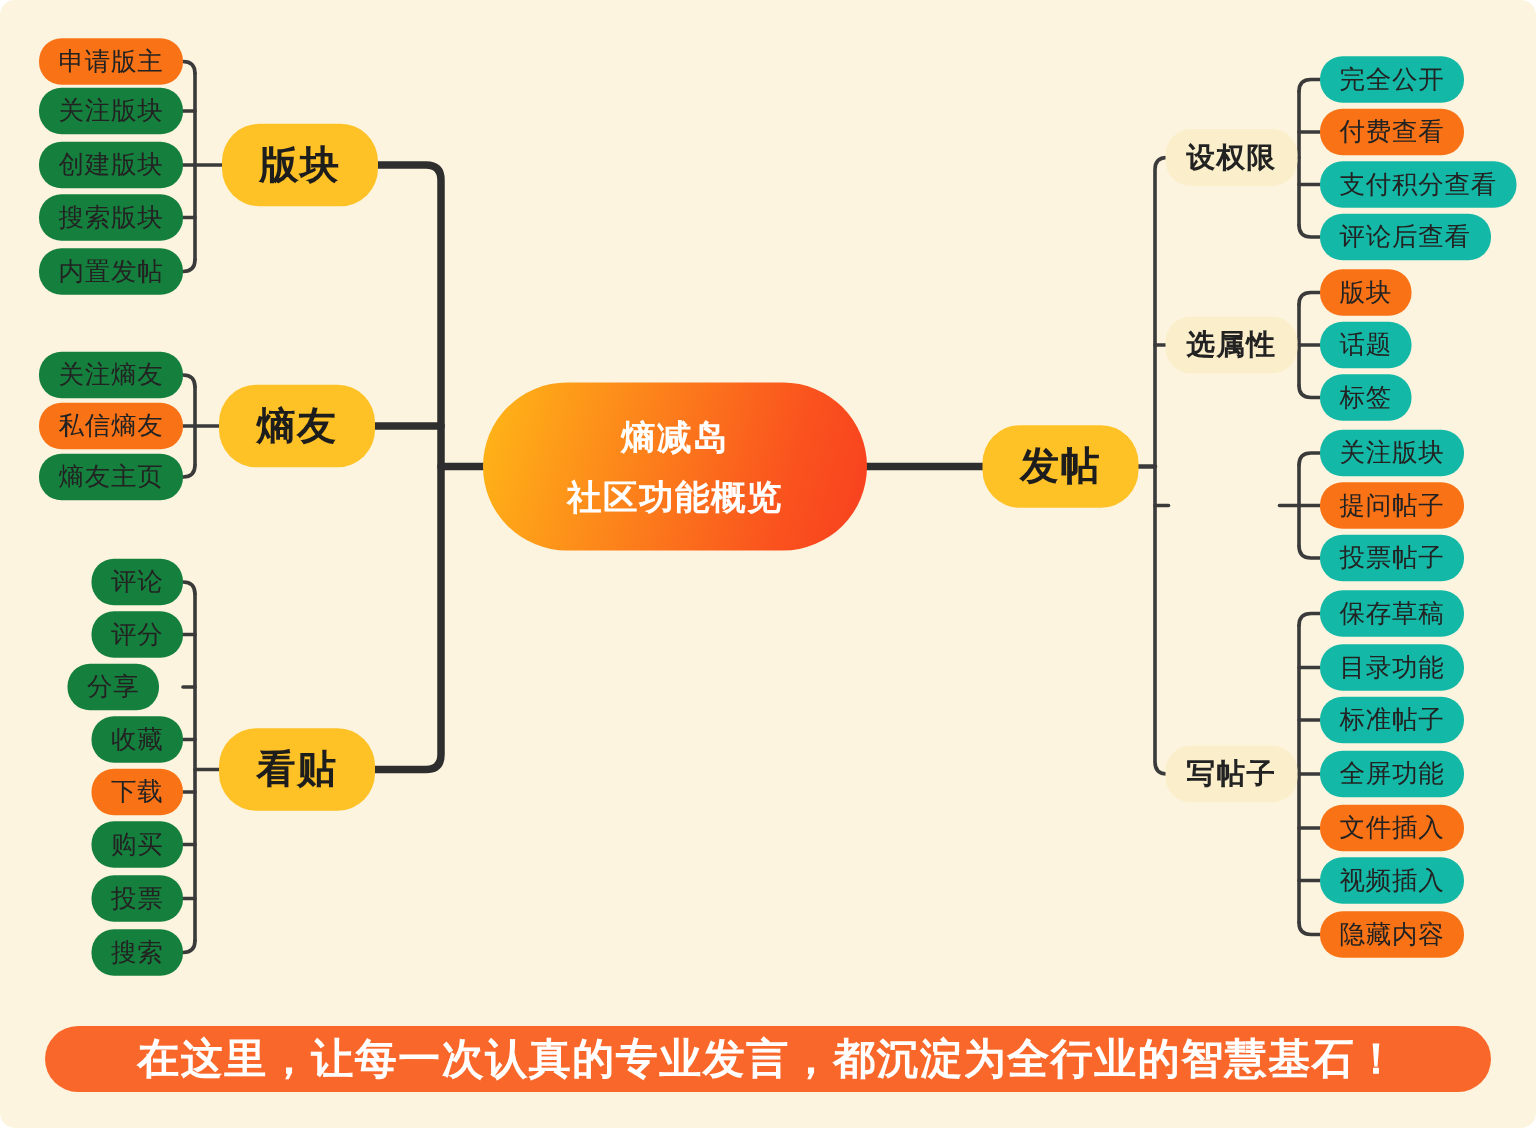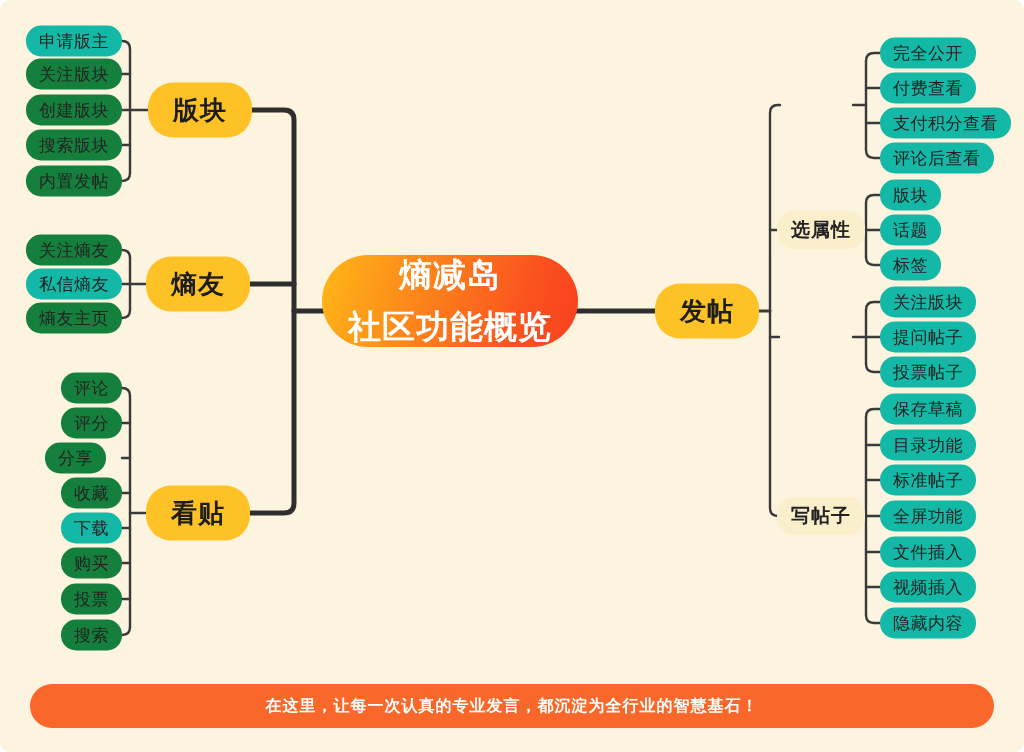--- a/index.html
+++ b/index.html
@@ -11,39 +11,39 @@
   svg.wires{position:absolute;left:0;top:0;z-index:0;}
   .node{
     position:absolute;z-index:2;white-space:nowrap;box-sizing:border-box;
     transform:translateY(-50%);color:#222222;
   }
   .leaf{
     font-size:17px;font-weight:500;padding:4px 13px;border-radius:15px;
     background:#15803d;letter-spacing:.5px;
   }
   .leaf.right-side{background:#14b8a6;}
-  .leaf.pink{background:#14b8a6;text-align:right;}
+  .leaf.pink{background:#f97316;text-align:right;}
   .branch{
     font-size:26px;font-weight:800;padding:10px 25px;border-radius:25px;
     background:#FFC226;color:#1d1d1d;letter-spacing:1px;
   }
   .sub{
     font-size:19px;font-weight:600;padding:6px 14px;border-radius:17px;
     background:#FBEFCB;letter-spacing:1px;
   }
   .center-node{
-    position:absolute;z-index:2;left:322px;top:255px;width:256px;height:92px;
+    position:absolute;z-index:2;left:322px;top:255px;width:256px;height:112px;
     border-radius:56px;background:linear-gradient(105deg,#FFB717 0%,#FA521E 78%,#F8401F 100%);
-    color:#ffffff;font-weight:800;font-size:33px;letter-spacing:1px;
-    display:flex;flex-direction:column;align-items:center;justify-content:space-between;
+    color:#ffffff;font-weight:800;font-size:23px;letter-spacing:1px;
+    display:flex;flex-direction:column;align-items:center;justify-content:center;
     line-height:40px;text-align:center;
   }
   .banner{
     position:absolute;z-index:2;left:30px;top:684px;width:964px;height:44px;
-    border-radius:22px;background:#F9682A;color:#ffffff;font-size:16px;font-weight:700;
+    border-radius:22px;background:#F9682A;color:#ffffff;font-size:28px;font-weight:700;
     display:flex;align-items:center;justify-content:center;letter-spacing:1px;
   }
 </style>
 </head>
 <body>
 
 <div class="canvas">
 
   <svg class="wires" width="1024" height="752" viewBox="0 0 1024 752">
 
@@ -139,20 +139,21 @@
   <div class="node leaf" style="right:902px;top:423px">评分</div>
   <div class="node leaf" style="right:918px;top:458px">分享</div>
   <div class="node leaf" style="right:902px;top:493px">收藏</div>
   <div class="node leaf pink" style="right:902px;top:528px">下载</div>
   <div class="node leaf" style="right:902px;top:563px">购买</div>
   <div class="node leaf" style="right:902px;top:599px">投票</div>
   <div class="node leaf" style="right:902px;top:635px">搜索</div>
 
   <div class="node branch" style="left:655px;top:311px">发帖</div>
 
+  <div class="node sub" style="left:777px;top:105px">设权限</div>
   <div class="node sub" style="left:777px;top:230px">选属性</div>
   <div class="node sub" style="left:777px;top:516px">写帖子</div>
 
   <div class="node leaf right-side" style="left:880px;top:53px">完全公开</div>
   <div class="node leaf right-side pink" style="left:880px;top:88px">付费查看</div>
   <div class="node leaf right-side" style="left:880px;top:123px">支付积分查看</div>
   <div class="node leaf right-side" style="left:880px;top:158px">评论后查看</div>
 
   <div class="node leaf right-side pink" style="left:880px;top:195px">版块</div>
   <div class="node leaf right-side" style="left:880px;top:230px">话题</div>

